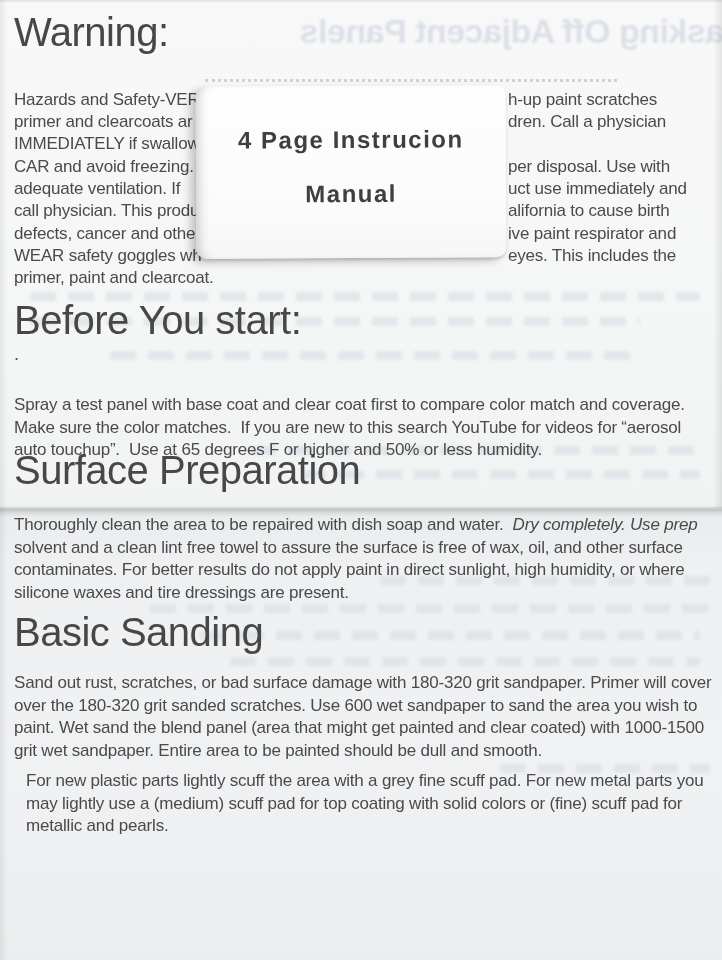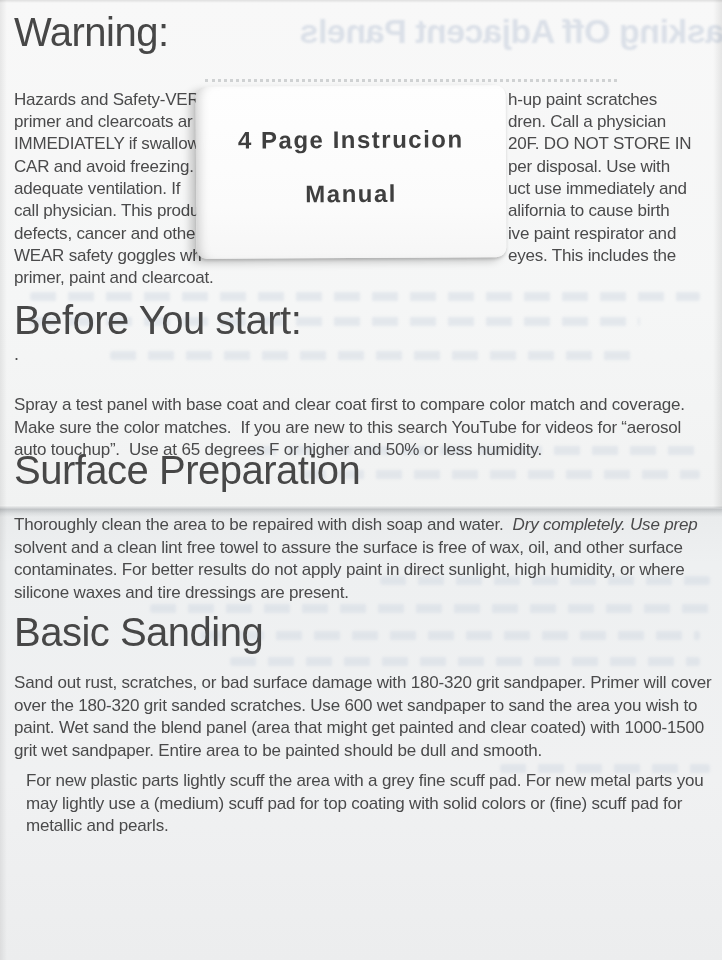--- a/index.html
+++ b/index.html
@@ -124,21 +124,20 @@
   <div class="warn-row" style="top:90px;">
     <span class="warn-left">Hazards and Safety-VERY</span>
     <span class="warn-right">h-up paint scratches</span>
   </div>
   <div class="warn-row" style="top:112px;text-align:center;">
     <span class="warn-left">primer and clearcoats ar</span>
     <span class="warn-right">dren. Call a physician</span>
   </div>
   <div class="warn-row" style="top:134px;">
     <span class="warn-left">IMMEDIATELY if swallow</span>
-    <span class="warn-right">20F. DO NOT STORE IN</span>
   </div>
   <div class="warn-row" style="top:157px;">
     <span class="warn-left">CAR and avoid freezing.</span>
     <span class="warn-right">per disposal. Use with</span>
   </div>
   <div class="warn-row" style="top:179px;">
     <span class="warn-left">adequate ventilation. If</span>
     <span class="warn-right">uct use immediately and</span>
   </div>
   <div class="warn-row" style="top:201px;">

